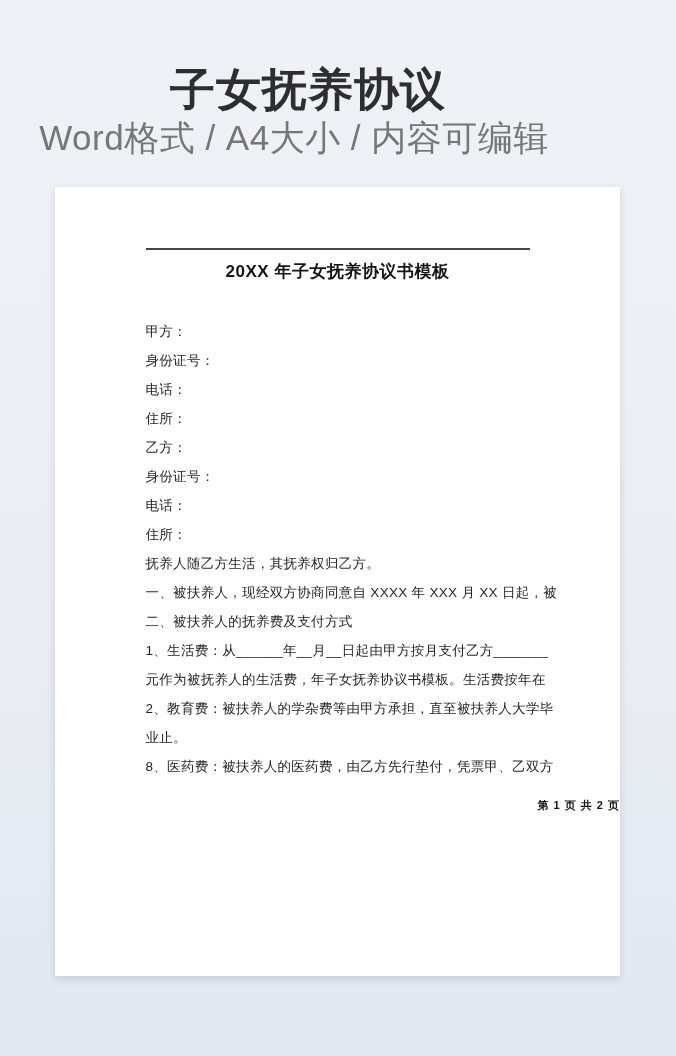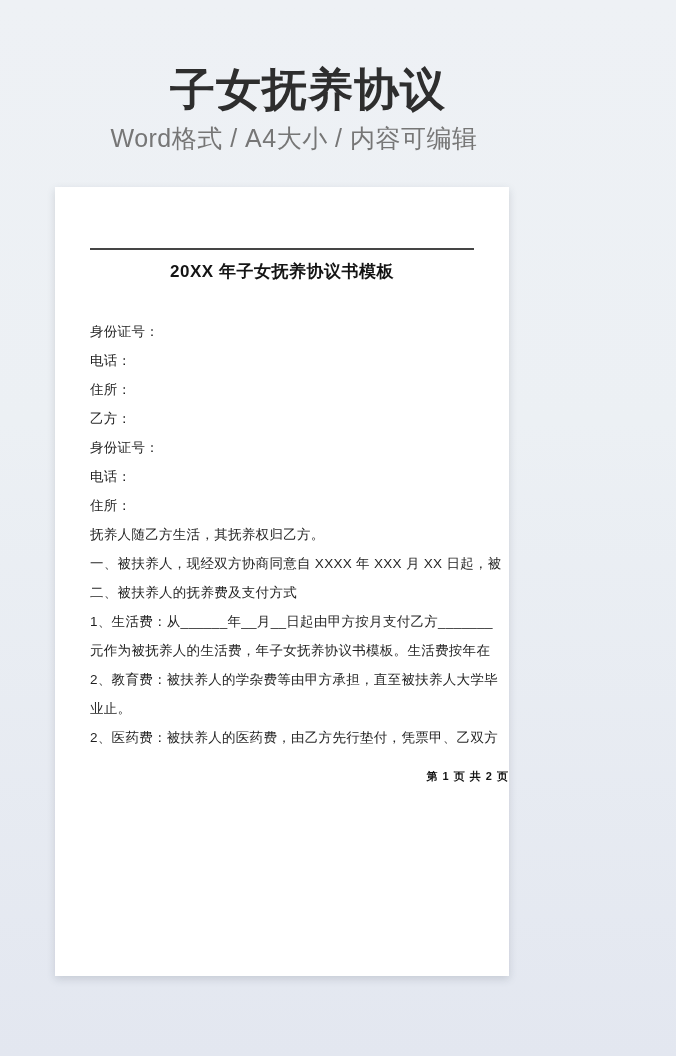--- a/index.html
+++ b/index.html
@@ -21,31 +21,31 @@
     font-weight: 800;
     color: #2e2e2e;
     letter-spacing: 1px;
   }
   .header-subtitle {
     position: absolute;
     top: 122px;
     left: 0;
     width: 588px;
     text-align: center;
-    font-size: 25px;
+    font-size: 35px;
     line-height: 32px;
     font-weight: 400;
     color: #767676;
     letter-spacing: 0.5px;
   }
   .page {
     position: absolute;
     left: 55px;
     top: 187px;
-    width: 454px;
+    width: 565px;
     height: 789px;
     background: #ffffff;
     box-shadow: 0 3px 8px rgba(60, 70, 90, 0.18);
     overflow: hidden;
   }
   .divider {
     width: 384px;
     margin: 61px auto 0 auto;
     border-top: 2px solid #454545;
   }
@@ -84,30 +84,31 @@
 <body>
 
 <div class="header-title">子女抚养协议</div>
 
 <div class="header-subtitle">Word格式 / A4大小 / 内容可编辑</div>
 
 <div class="page">
   <div class="divider"></div>
   <div class="doc-title">20XX 年子女抚养协议书模板</div>
   <div class="doc-body">
+      <div class="line">甲方：</div>
       <div class="line">身份证号：</div>
       <div class="line">电话：</div>
       <div class="line">住所：</div>
       <div class="line">乙方：</div>
       <div class="line">身份证号：</div>
       <div class="line">电话：</div>
       <div class="line">住所：</div>
       <div class="line">抚养人随乙方生活，其抚养权归乙方。</div>
       <div class="line">一、被扶养人，现经双方协商同意自 XXXX 年 XXX 月 XX 日起，被</div>
       <div class="line">二、被扶养人的抚养费及支付方式</div>
       <div class="line">1、生活费：从______年__月__日起由甲方按月支付乙方_______</div>
       <div class="line">元作为被抚养人的生活费，年子女抚养协议书模板。生活费按年在</div>
       <div class="line">2、教育费：被扶养人的学杂费等由甲方承担，直至被扶养人大学毕</div>
       <div class="line">业止。</div>
-      <div class="line">2、医药费：被扶养人的医药费，由乙方先行垫付，凭票甲、乙双方</div>
+      <div class="line">8、医药费：被扶养人的医药费，由乙方先行垫付，凭票甲、乙双方</div>
     </div>
   <div class="page-footer">第 1 页 共 2 页</div>
 </div>
 
 </body></html>

